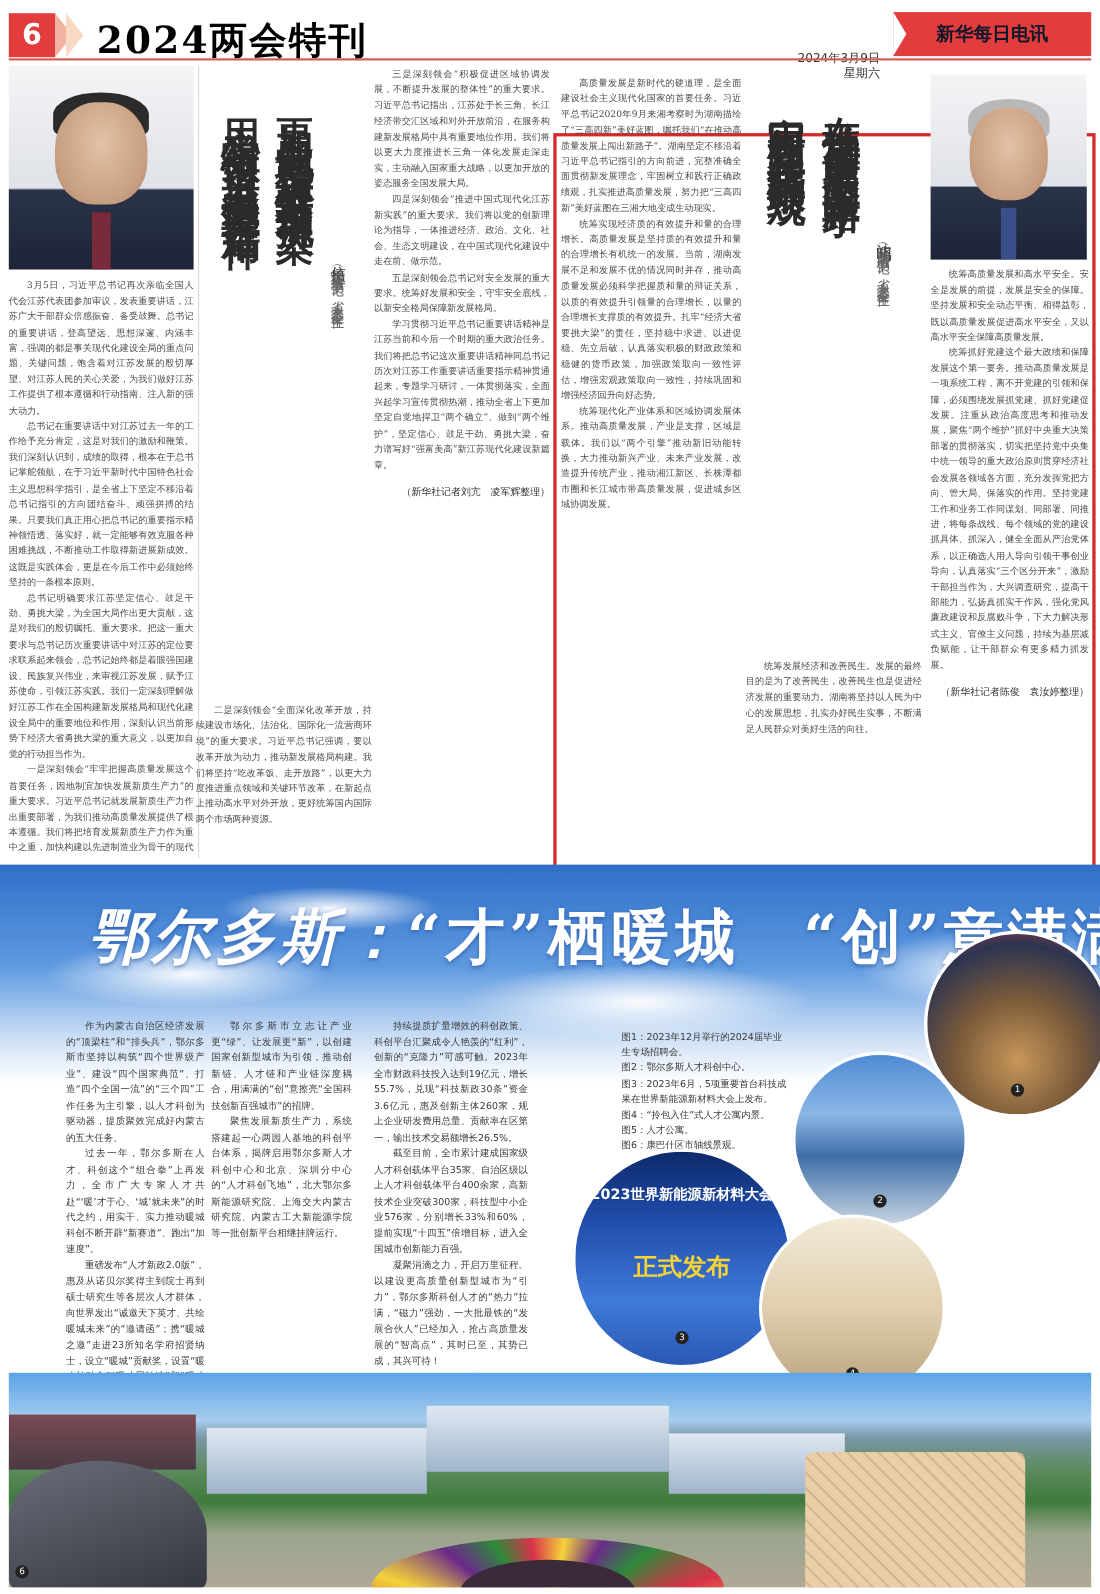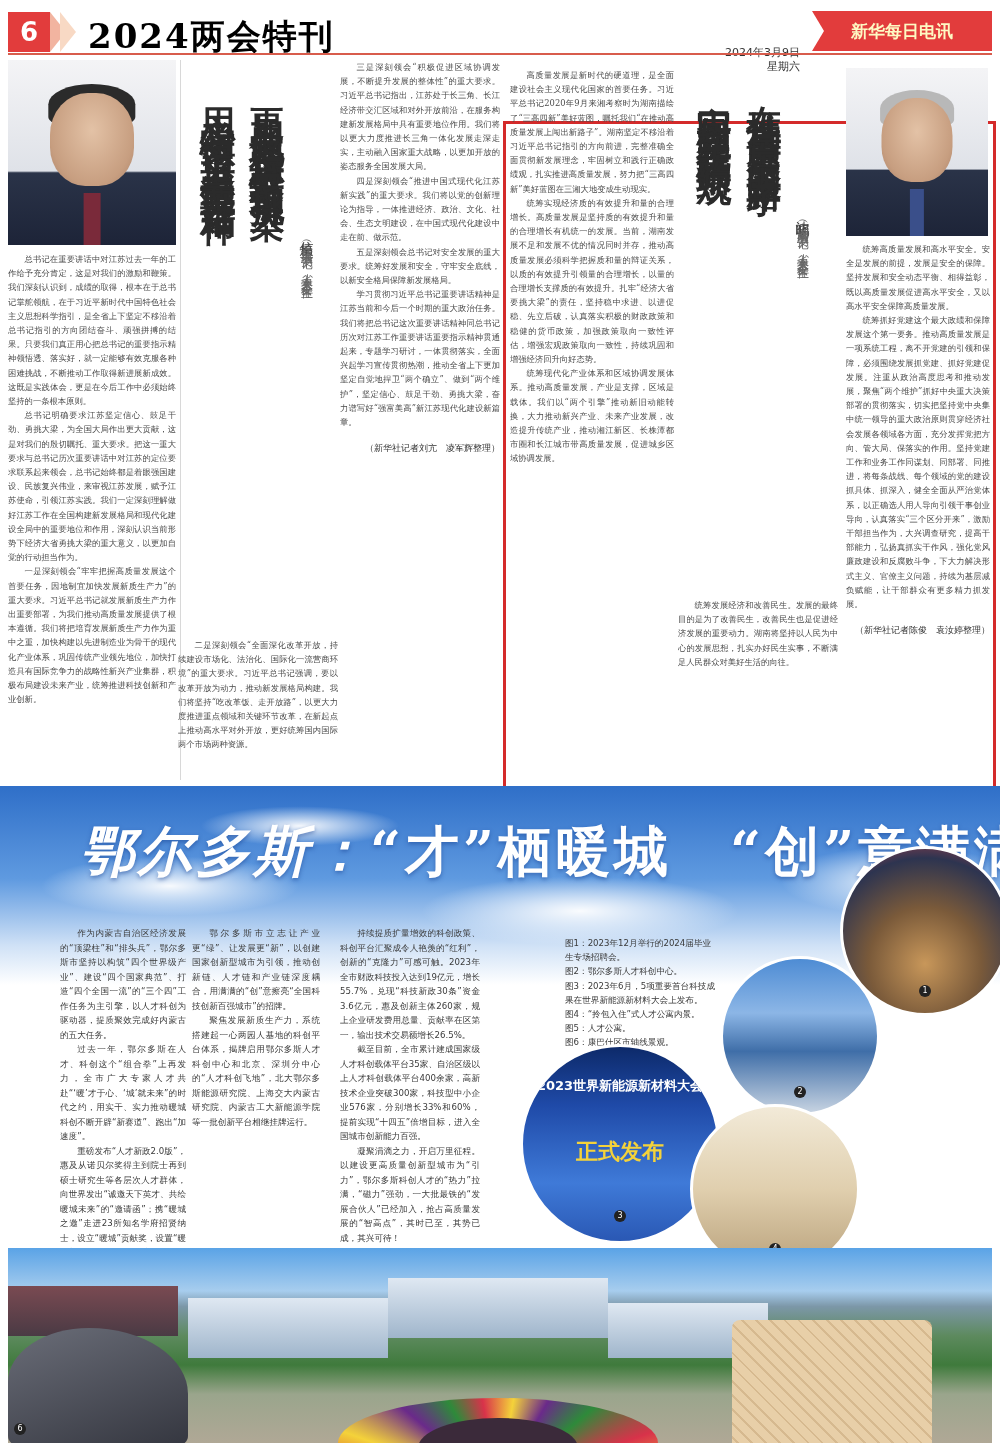--- a/index.html
+++ b/index.html
@@ -7,21 +7,21 @@
   body { font-family: "DejaVu Serif", "Liberation Serif", serif; color: #333; position: relative; }
 
   
   .masthead { position: absolute; left: 0; top: 0; width: 1000px; height: 56px; }
   .page-num { position: absolute; left: 8px; top: 12px; width: 42px; height: 40px; background: #e23c3c; color: #fff; font-family: "DejaVu Sans", sans-serif; font-weight: bold; font-size: 26px; line-height: 40px; text-align: center; }
   .page-num-chev { position: absolute; left: 50px; top: 12px; width: 0; height: 0; border-top: 20px solid transparent; border-bottom: 20px solid transparent; border-left: 16px solid #f2b4a0; }
   .page-num-chev2 { position: absolute; left: 60px; top: 12px; width: 0; height: 0; border-top: 20px solid transparent; border-bottom: 20px solid transparent; border-left: 16px solid #f8d9c4; }
   .section-title { position: absolute; left: 88px; top: 14px; font-size: 34px; font-weight: bold; color: #000000; letter-spacing: 2px; }
   .head-rule { position: absolute; left: 8px; right: 8px; top: 53px; height: 2px; background: #d85c4c; }
   .head-date { position: absolute; right: 200px; top: 14px; font-family: "DejaVu Sans", sans-serif; font-size: 11px; color: #333; text-align: right; line-height: 14px; margin-top: 32px; }
-  .brand { position: absolute; right: 8px; top: 11px; width: 180px; height: 40px; background: #e23c3c; color: #fef9c3; font-size: 17px; font-weight: bold; line-height: 40px; text-align: center; }
+  .brand { position: absolute; right: 8px; top: 11px; width: 180px; height: 40px; background: #e23c3c; color: #0f172a; font-size: 17px; font-weight: bold; line-height: 40px; text-align: center; }
   .brand::before { content: ""; position: absolute; left: 0; top: 0; border-top: 20px solid transparent; border-bottom: 20px solid transparent; border-left: 12px solid #fff; }
 
   
   .top { position: absolute; left: 0; top: 60px; width: 1000px; height: 720px; }
   .col-text { position: absolute; font-size: 8.3px; line-height: 14.2px; color: #4a4a4a; text-align: justify; overflow: hidden; }
   .col-text p { text-indent: 2em; }
   .col-text .credit { text-align: right; text-indent: 0; font-family: "DejaVu Sans", sans-serif; font-size: 9px; color: #333; margin-top: 12px; }
 
   .portrait { position: absolute; background: linear-gradient(180deg, #f4f4f6 0%, #dfe2e8 60%, #2a3348 61%, #1d2438 100%); overflow: hidden; }
   .portrait .head { position: absolute; left: 50%; top: 18%; width: 50%; height: 50%; transform: translateX(-50%); background: radial-gradient(ellipse at 50% 40%, #e3c2a6 0%, #c79e80 70%, #a88066 100%); border-radius: 45% 45% 42% 42%; }
@@ -84,20 +84,21 @@
     <div class="tie"></div>
   </div>
 
   <div class="v-title" style="left:245px;top:20px;height:560px;">更加自觉地坚定信心鼓足干劲勇挑大梁</div>
   <div class="v-title" style="left:196px;top:20px;height:560px;">用心学习领悟习近平总书记重要讲话精神</div>
   <div class="v-byline" style="left:298px;top:170px;height:360px;">
     <span>信长星</span><span class="aff">（江苏省委书记、省人大常委会主任）</span>
   </div>
 
   <div class="col-text" style="left:8px;top:192px;width:168px;height:528px;">
+    <p>3月5日，习近平总书记再次亲临全国人代会江苏代表团参加审议，发表重要讲话，江苏广大干部群众倍感振奋、备受鼓舞。总书记的重要讲话，登高望远、思想深邃、内涵丰富，强调的都是事关现代化建设全局的重点问题、关键问题，饱含着对江苏发展的殷切厚望、对江苏人民的关心关爱，为我们做好江苏工作提供了根本遵循和行动指南、注入新的强大动力。</p>
     <p>总书记在重要讲话中对江苏过去一年的工作给予充分肯定，这是对我们的激励和鞭策。我们深刻认识到，成绩的取得，根本在于总书记掌舵领航，在于习近平新时代中国特色社会主义思想科学指引，是全省上下坚定不移沿着总书记指引的方向团结奋斗、顽强拼搏的结果。只要我们真正用心把总书记的重要指示精神领悟透、落实好，就一定能够有效克服各种困难挑战，不断推动工作取得新进展新成效。这既是实践体会，更是在今后工作中必须始终坚持的一条根本原则。</p>
     <p>总书记明确要求江苏坚定信心、鼓足干劲、勇挑大梁，为全国大局作出更大贡献，这是对我们的殷切嘱托、重大要求。把这一重大要求与总书记历次重要讲话中对江苏的定位要求联系起来领会，总书记始终都是着眼强国建设、民族复兴伟业，来审视江苏发展，赋予江苏使命，引领江苏实践。我们一定深刻理解做好江苏工作在全国构建新发展格局和现代化建设全局中的重要地位和作用，深刻认识当前形势下经济大省勇挑大梁的重大意义，以更加自觉的行动担当作为。</p>
     <p>一是深刻领会“牢牢把握高质量发展这个首要任务，因地制宜加快发展新质生产力”的重大要求。习近平总书记就发展新质生产力作出重要部署，为我们推动高质量发展提供了根本遵循。我们将把培育发展新质生产力作为重中之重，加快构建以先进制造业为骨干的现代化产业体系，巩固传统产业领先地位，加快打造具有国际竞争力的战略性新兴产业集群，积极布局建设未来产业，统筹推进科技创新和产业创新。</p>
   </div>
   <div class="sep" style="left:180px;top:0;height:720px;"></div>
 
   <div class="col-text" style="left:178px;top:578px;width:160px;height:140px;">
     <p>二是深刻领会“全面深化改革开放，持续建设市场化、法治化、国际化一流营商环境”的重大要求。习近平总书记强调，要以改革开放为动力，推动新发展格局构建。我们将坚持“吃改革饭、走开放路”，以更大力度推进重点领域和关键环节改革，在新起点上推动高水平对外开放，更好统筹国内国际两个市场两种资源。</p>
   </div>
 

